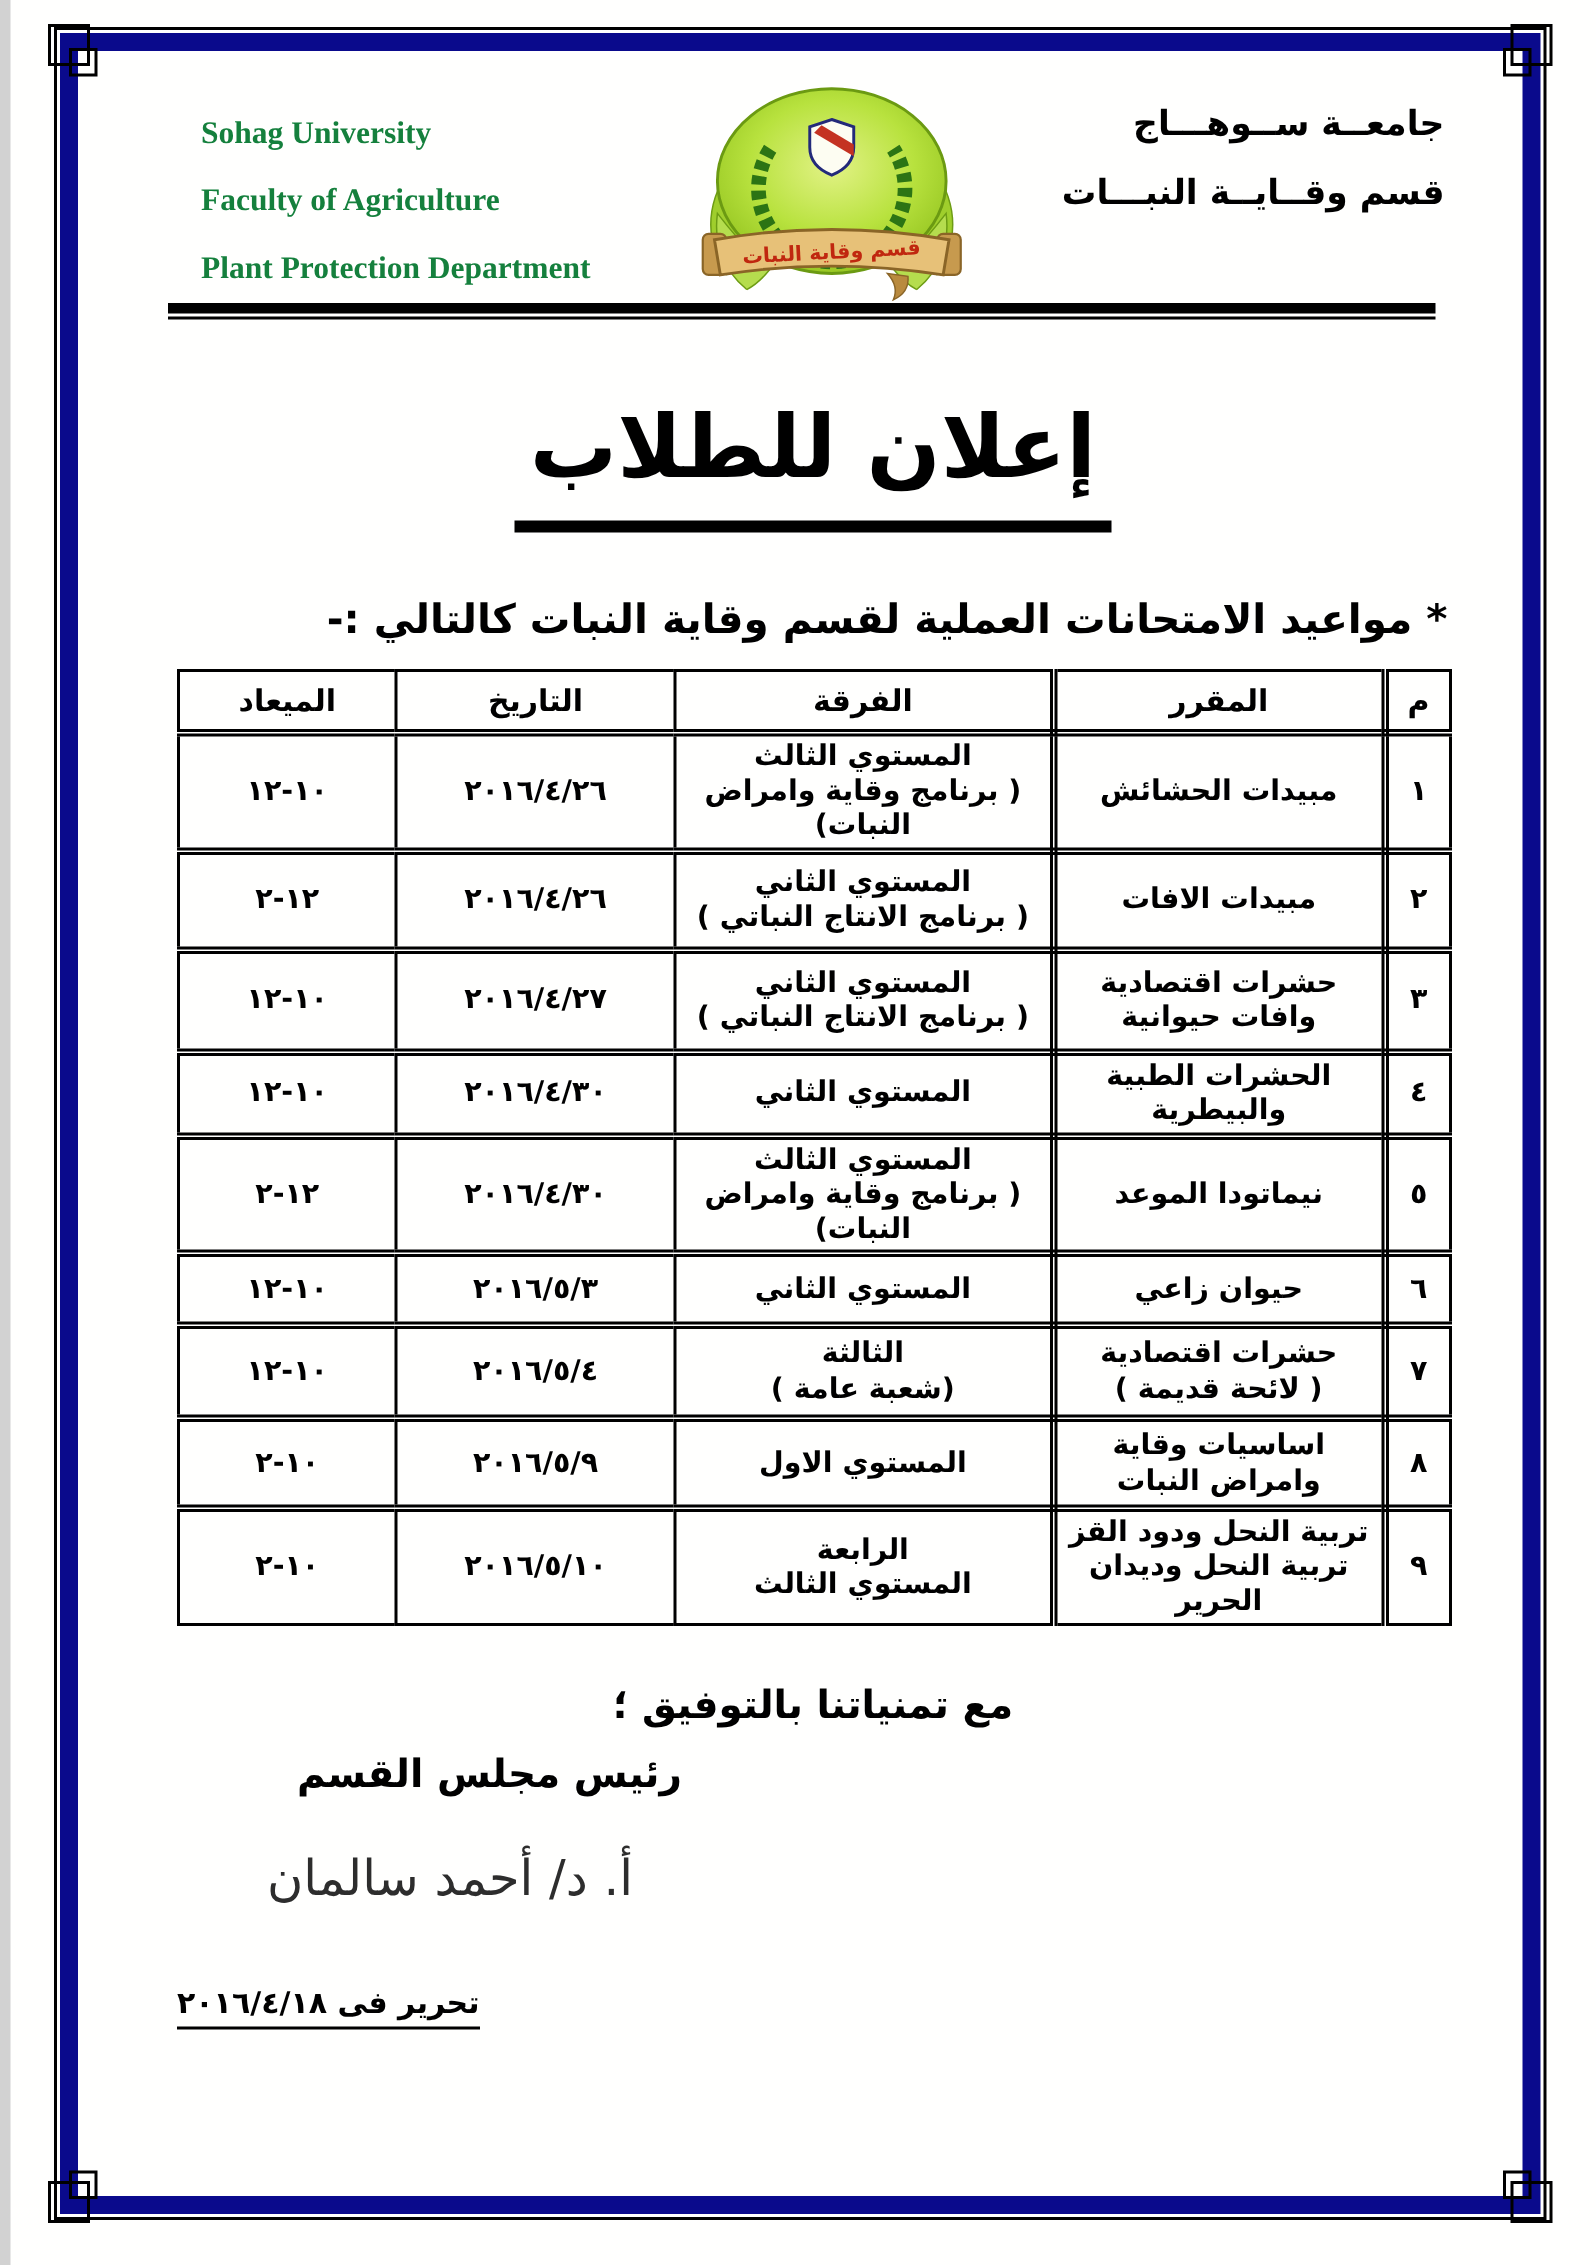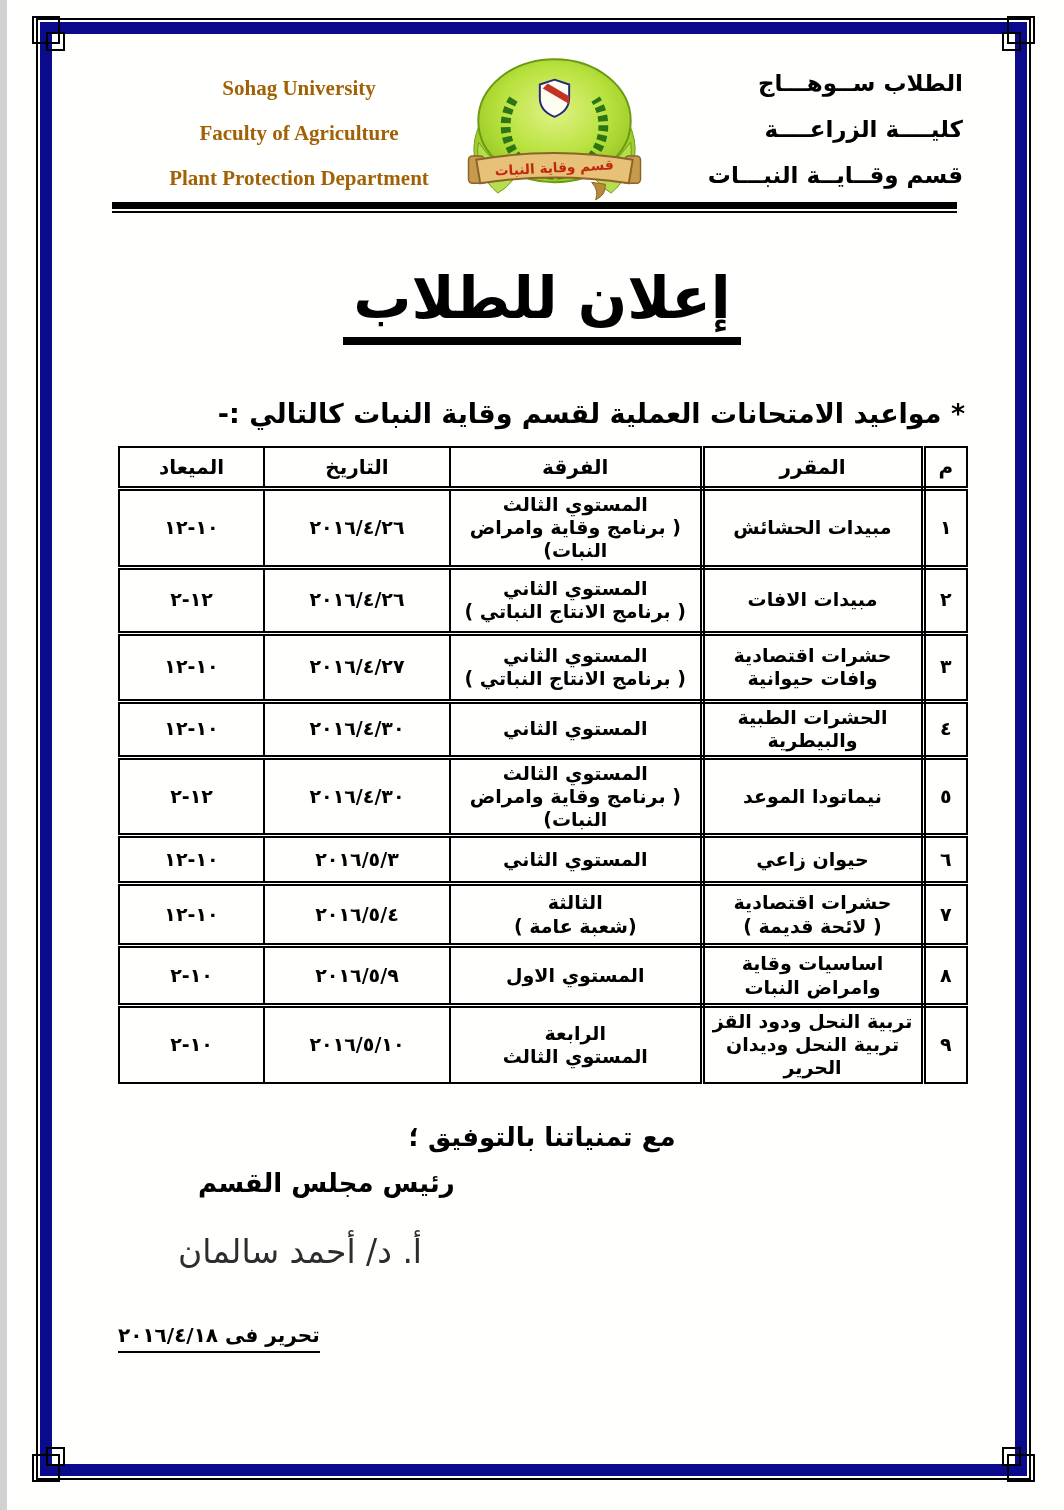--- a/index.html
+++ b/index.html
@@ -13,33 +13,33 @@
   .corner{position:absolute;width:44px;height:44px;}
   .corner .sq1{position:absolute;left:2px;top:4px;width:24px;height:24px;border:2px solid #000;}
   .corner .sq2{position:absolute;left:16px;top:20px;width:15px;height:15px;border:2px solid #000;}
   .corner.tl{left:30px;top:12px;}
   .corner.tr{right:27px;top:12px;transform:scaleX(-1);}
   .corner.bl{left:30px;bottom:24px;transform:scaleY(-1);}
   .corner.br{right:27px;bottom:24px;transform:scale(-1,-1);}
 
   
   .hdr-en{position:absolute;left:134px;top:66px;width:330px;font-family:"Liberation Serif",serif;
-          font-weight:700;font-size:21px;color:#a16207;text-align:center;}
+          font-weight:700;font-size:21px;color:#15803d;}
   .hdr-en div{line-height:45px;}
   .hdr-ar{position:absolute;right:101px;top:60px;width:280px;direction:rtl;text-align:right;
           font-weight:700;font-size:23px;color:#000;}
   .hdr-ar div{line-height:46px;}
   .logo{position:absolute;left:447px;top:54px;width:215px;height:152px;}
   .hdr-rule{position:absolute;left:112px;right:107px;top:202px;height:2px;
             border-top:7px solid #000;border-bottom:2px solid #000;}
 
   
   .title-wrap{position:absolute;left:118px;right:98px;top:262px;text-align:center;direction:rtl;}
   .title{display:inline-block;font-weight:700;font-size:58px;line-height:1.25;
-         border-bottom:8px solid #000;padding:0 10px 2px 10px;}
+         border-bottom:8px solid #000;padding:0 10px 12px 10px;}
   .subtitle{position:absolute;left:118px;right:99px;top:398px;direction:rtl;text-align:right;
             font-weight:700;font-size:27px;}
 
   
   .flow{position:absolute;left:118px;right:98px;top:446px;}
 
   table.exams{border-collapse:collapse;table-layout:fixed;width:848px;direction:rtl;
               border:2px solid #000;}
   table.exams th,table.exams td{border:2px solid #000;text-align:center;vertical-align:middle;
               font-weight:700;font-size:19px;line-height:1.22;padding:2px 4px;color:#000;}
@@ -126,22 +126,21 @@
         <rect x="22" y="104" width="16" height="28" rx="4" fill="#c79a4e" stroke="#8a6527" stroke-width="1.5"></rect>
         <rect x="182" y="104" width="16" height="28" rx="4" fill="#c79a4e" stroke="#8a6527" stroke-width="1.5"></rect>
         <path d="M30 108 Q110 94 190 108 L186 132 Q110 120 34 132 Z" fill="#e7c178" stroke="#8a6527" stroke-width="2"></path>
         <path d="M148 131 q8 9 4 18 q11 -5 10 -16 z" fill="#b98a3e" stroke="#8a6527" stroke-width="1"></path>
         <text x="110" y="121" text-anchor="middle" font-family="DejaVu Sans" font-size="14" font-weight="bold" fill="#c0270f" transform="rotate(-3 110 121)">قسم وقاية النبات</text>
       </g>
     </svg>
   </div>
 
   <div class="hdr-ar">
-    <div>الطلاب ســوهـــاج</div>
-    <div>كليــــة الزراعــــة</div>
+    <div>جامعــة ســوهـــاج</div>
     <div>قسم وقــايــة النبـــات</div>
   </div>
 
   <div class="hdr-rule"></div>
 
   <div class="title-wrap">
     <div class="title">إعلان للطلاب</div>
   </div>
   <div class="subtitle">* مواعيد الامتحانات العملية  لقسم وقاية النبات كالتالي :-</div>
 

